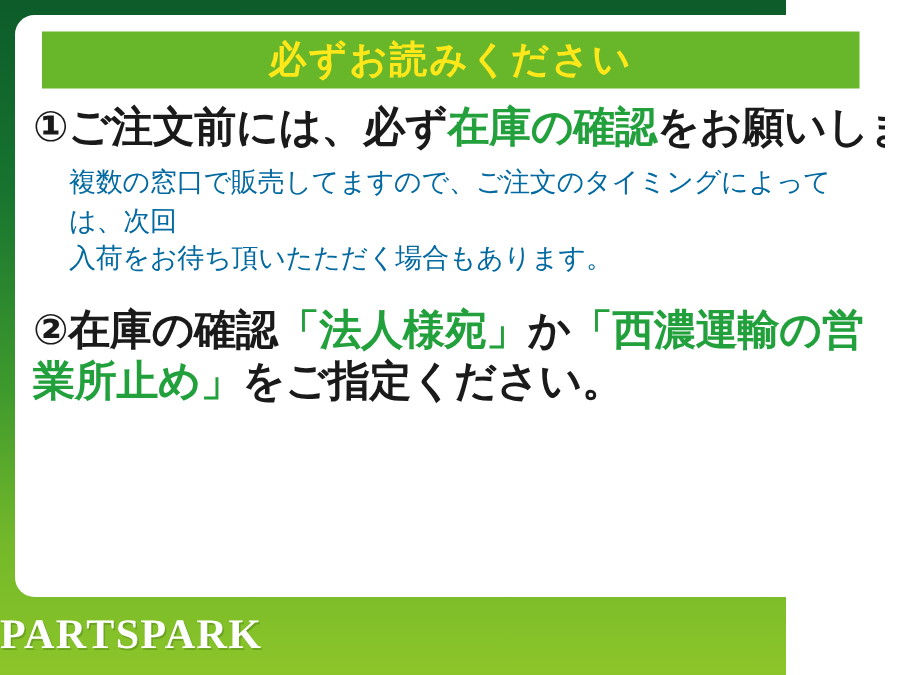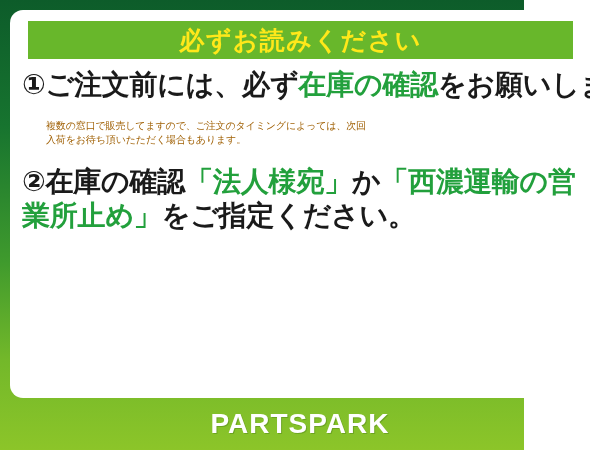--- a/index.html
+++ b/index.html
@@ -80,42 +80,42 @@
 
   .item-heading.wrap {
     white-space: normal;
   }
 
   .item-heading .hl {
     color: #22a03c;
   }
 
   .item-body {
-    font-size: 10px;
-    color: #a16207;
+    font-size: 18px;
+    color: #0369a1;
     line-height: 1.42;
     letter-spacing: -0.15px;
     padding-left: 24px;
-    margin-top: 17px;
+    margin-top: 7px;
     white-space: pre-line;
   }
 
   #item-1 { margin-bottom: 17px; }
   #item-2 { margin-bottom: 13px; }
   #item-3 { margin-bottom: 0; }
 
   #footer {
     position: absolute;
     left: 0;
     bottom: 0;
     width: 600px;
     height: 52px;
     display: flex;
     align-items: center;
-    justify-content: center;
+    font-family: Liberation Serif, serif;
   }
 
   #brand-text {
     color: #ffffff;
     font-size: 28px;
     font-weight: bold;
     letter-spacing: 1px;
     line-height: 1;
     text-shadow: 1px 1px 0 rgba(60,110,20,0.35);
   }

